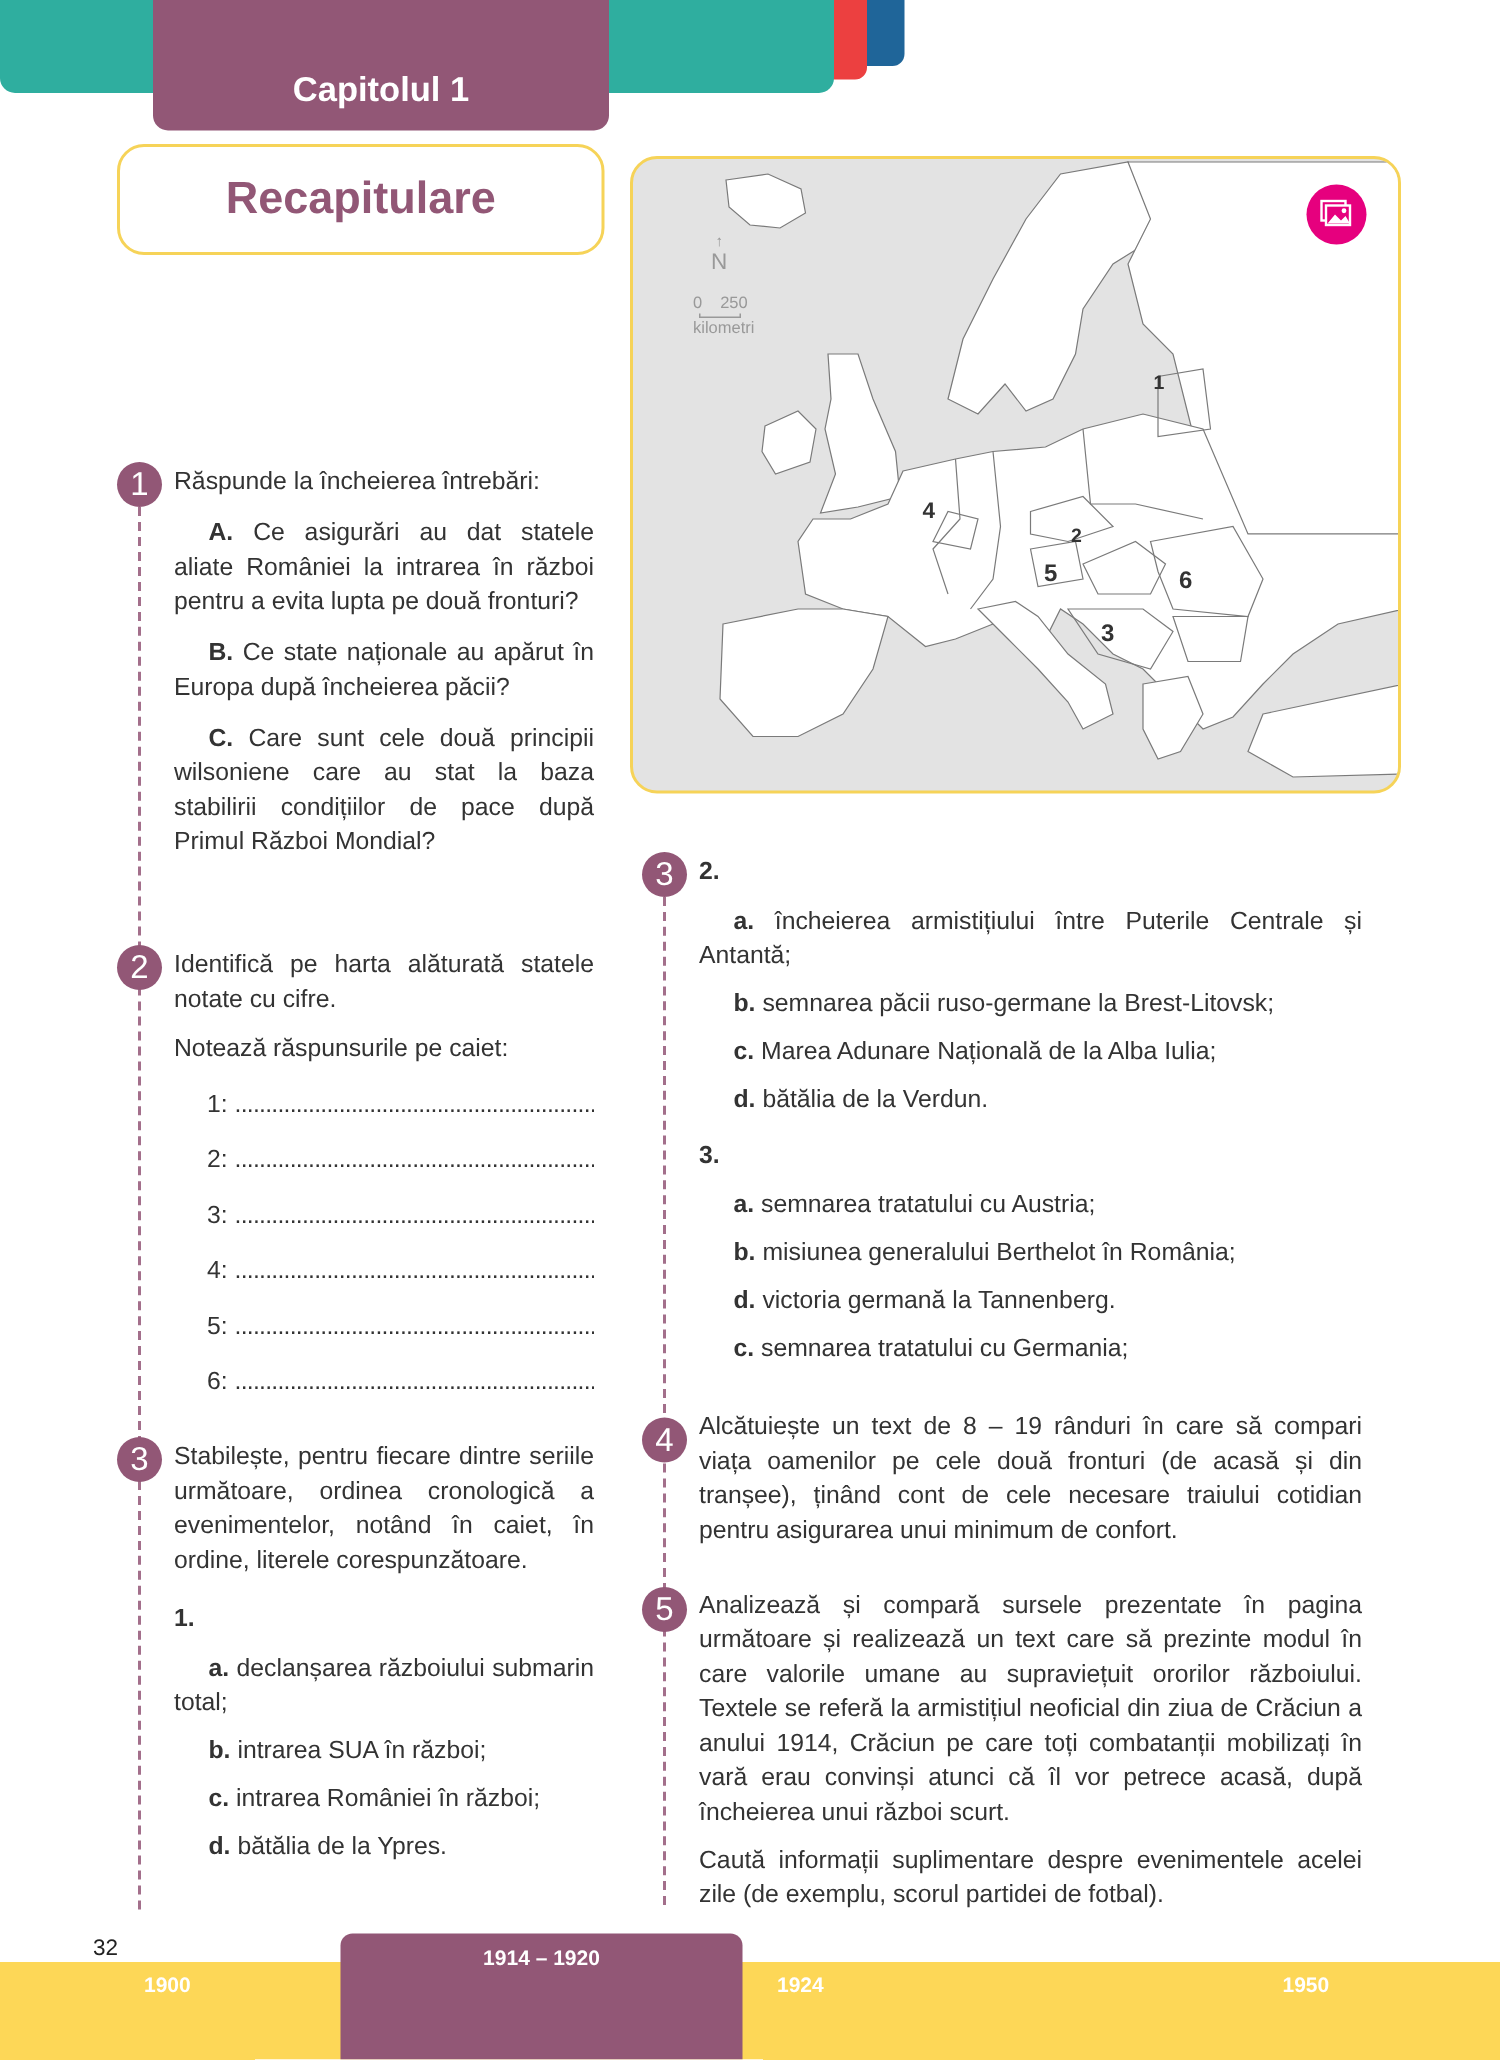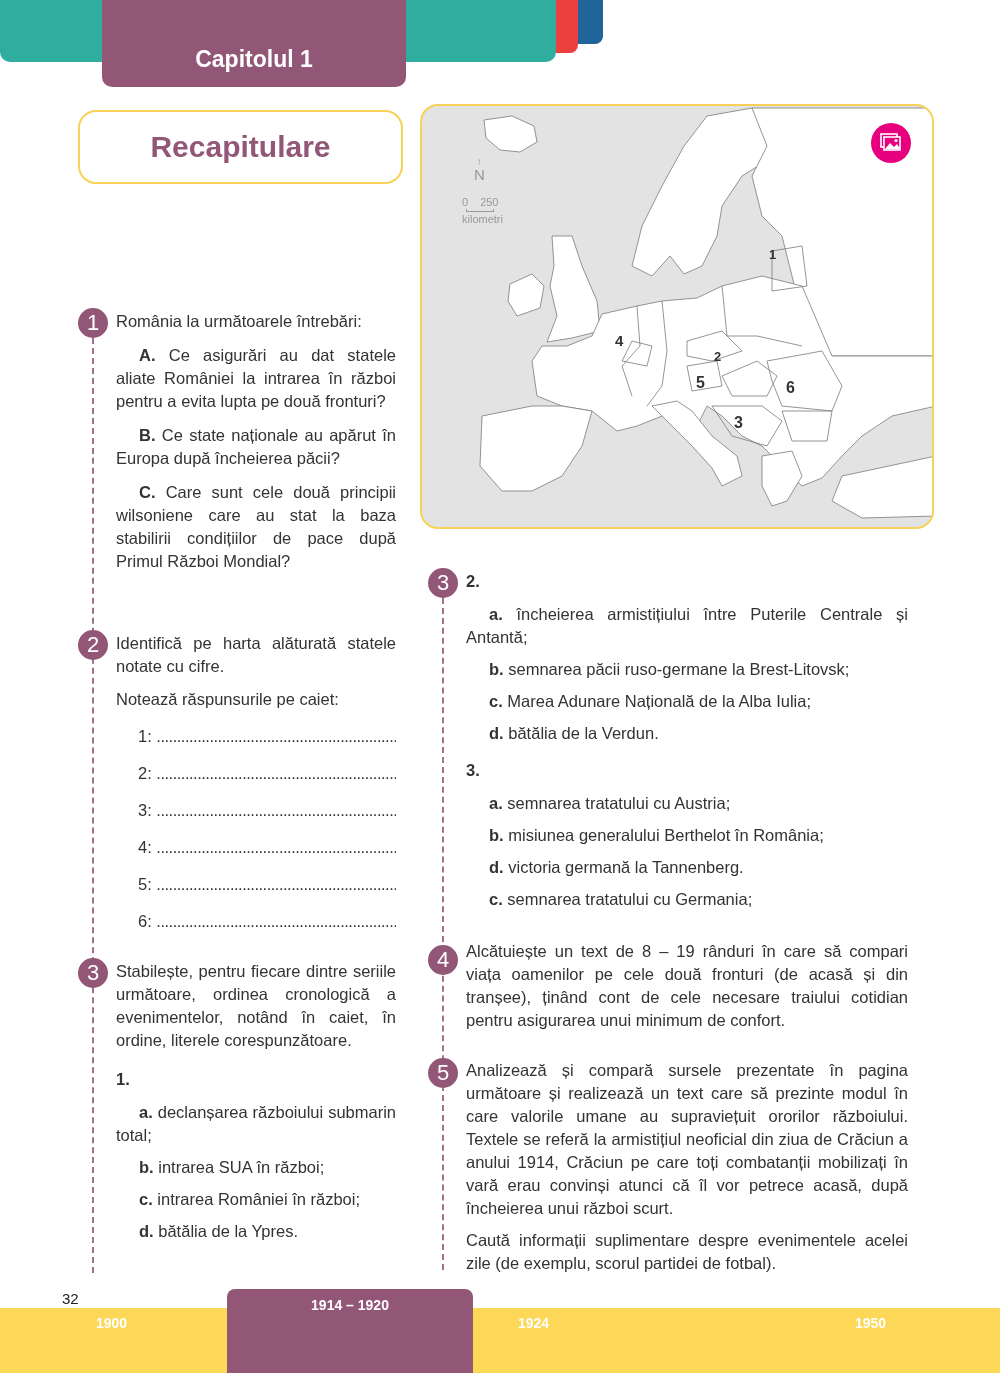--- a/index.html
+++ b/index.html
@@ -5,21 +5,21 @@
   * { box-sizing: border-box; margin: 0; padding: 0; }
   html, body { width: 1000px; height: 1373px; background: #ffffff; overflow: hidden; }
   body { position: relative; font-family: "DejaVu Sans", sans-serif; color: #2b2b2b; }
 
   
   .tab-blue { position: absolute; left: 540px; top: 0; width: 63px; height: 44px; background: #1f6599; border-radius: 0 0 8px 8px; }
   .tab-red { position: absolute; left: 520px; top: 0; width: 58px; height: 53px; background: #ec4040; border-radius: 0 0 8px 8px; }
   .tab-teal { position: absolute; left: 0; top: 0; width: 556px; height: 62px; background: #2fae9f; border-radius: 0 0 10px 10px; }
   .chapter-tab { position: absolute; left: 102px; top: 0; width: 304px; height: 87px; background: #925776; border-radius: 0 0 10px 10px; color: #fff; font-weight: bold; font-size: 23px; text-align: center; padding-top: 46px; font-family: "Liberation Sans", sans-serif; }
 
-  .title-box { position: absolute; left: 78px; top: 110px; width: 325px; height: 74px; border: 2px solid #f6d358; border-radius: 18px; text-align: center; font-family: "Liberation Sans", sans-serif; font-weight: bold; font-size: 30px; color: #925776; line-height: 70px; }
+  .title-box { position: absolute; left: 78px; top: 96px; width: 325px; height: 74px; border: 2px solid #f6d358; border-radius: 18px; text-align: center; font-family: "Liberation Sans", sans-serif; font-weight: bold; font-size: 30px; color: #925776; line-height: 70px; }
 
   
   .map-box { position: absolute; left: 420px; top: 104px; width: 514px; height: 425px; border: 2px solid #f6d358; border-radius: 18px; background: #e3e3e3; overflow: hidden; }
   .map-box svg { position: absolute; left: 0; top: 0; }
   .gallery-icon { position: absolute; left: 449px; top: 17px; width: 40px; height: 40px; border-radius: 50%; background: #e6007e; }
   .map-label { position: absolute; font-family: "Liberation Sans", sans-serif; font-weight: bold; color: #333; }
   .compass { position: absolute; left: 52px; top: 52px; color: #999; font-size: 15px; font-family: "Liberation Sans", sans-serif; }
   .scale { position: absolute; left: 40px; top: 90px; color: #999; font-size: 11px; font-family: "Liberation Sans", sans-serif; line-height: 12px; }
 
   
@@ -29,21 +29,21 @@
   .badge { position: absolute; width: 30px; height: 30px; border-radius: 50%; background: #925776; color: #fff; font-family: "Liberation Sans", sans-serif; font-size: 22px; text-align: center; line-height: 30px; }
   .dash { position: absolute; width: 0; border-left: 2px dashed #a36f8b; }
   .block { position: absolute; }
   .block p { margin-bottom: 9px; }
   .dots { letter-spacing: -0.5px; color: #333; }
 
   
   .page-num { position: absolute; left: 62px; top: 1290px; font-family: "Liberation Sans", sans-serif; font-size: 15px; color: #222; }
   .timeline { position: absolute; left: 0; top: 1308px; width: 1000px; height: 65px; background: #fdd757; }
   .tl-year { position: absolute; top: 1315px; color: #fff; font-family: "Liberation Sans", sans-serif; font-weight: bold; font-size: 14px; }
-  .tl-period { position: absolute; left: 227px; top: 1289px; width: 246px; height: 84px; background: #925776; border-radius: 8px 8px 0 0; color: #fff; font-family: "Liberation Sans", sans-serif; font-weight: bold; font-size: 14px; text-align: center; padding-top: 8px; }
+  .tl-period { position: absolute; left: 227px; top: 1289px; width: 268px; height: 84px; background: #925776; border-radius: 8px 8px 0 0; color: #fff; font-family: "Liberation Sans", sans-serif; font-weight: bold; font-size: 14px; text-align: center; padding-top: 8px; }
 </style>
 </head>
 <body>
 
 <div class="tab-blue"></div>
 <div class="tab-red"></div>
 <div class="tab-teal"></div>
 <div class="chapter-tab">Capitolul 1</div>
 
 <div class="title-box">Recapitulare</div>
@@ -115,21 +115,21 @@
   <div class="map-label" style="left:274px; top:268px; font-size:16px;">5</div>
   <div class="map-label" style="left:364px; top:273px; font-size:16px;">6</div>
 </div>
 
 <div class="dash" style="left:92px; top:338px; height:935px;"></div>
 
 <div class="dash" style="left:442px; top:598px; height:672px;"></div>
 
 <div class="badge" style="left:78px; top:308px;">1</div>
 <div class="block text" style="left:116px; top:310px; width:280px;">
-  <p style="margin-bottom:11px;">România la următoarele întrebări:</p>
+  <p style="margin-bottom:11px;">Răspunde la încheierea întrebări:</p>
   <p class="justify indent" style="margin-bottom:11px;"><b>A.</b> <span>Ce asigurări au dat statele aliate României la intrarea în război pentru a evita lupta pe două fronturi?</span></p>
   <p class="justify indent" style="margin-bottom:11px;"><b>B.</b> <span>Ce state naționale au apărut în Europa după încheierea păcii?</span></p>
   <p class="justify indent"><b>C.</b> <span>Care sunt cele două principii wilsoniene care au stat la baza stabilirii condițiilor de pace după Primul Război Mondial?</span></p>
 </div>
 
 <div class="badge" style="left:78px; top:630px;">2</div>
 <div class="block text" style="left:116px; top:632px; width:280px;">
   <p class="justify" style="margin-bottom:10px;">Identifică pe harta alăturată statele notate cu cifre.</p>
   <p style="margin-bottom:14px;">Notează răspunsurile pe caiet:</p>
   <div style="padding-left:22px;">

